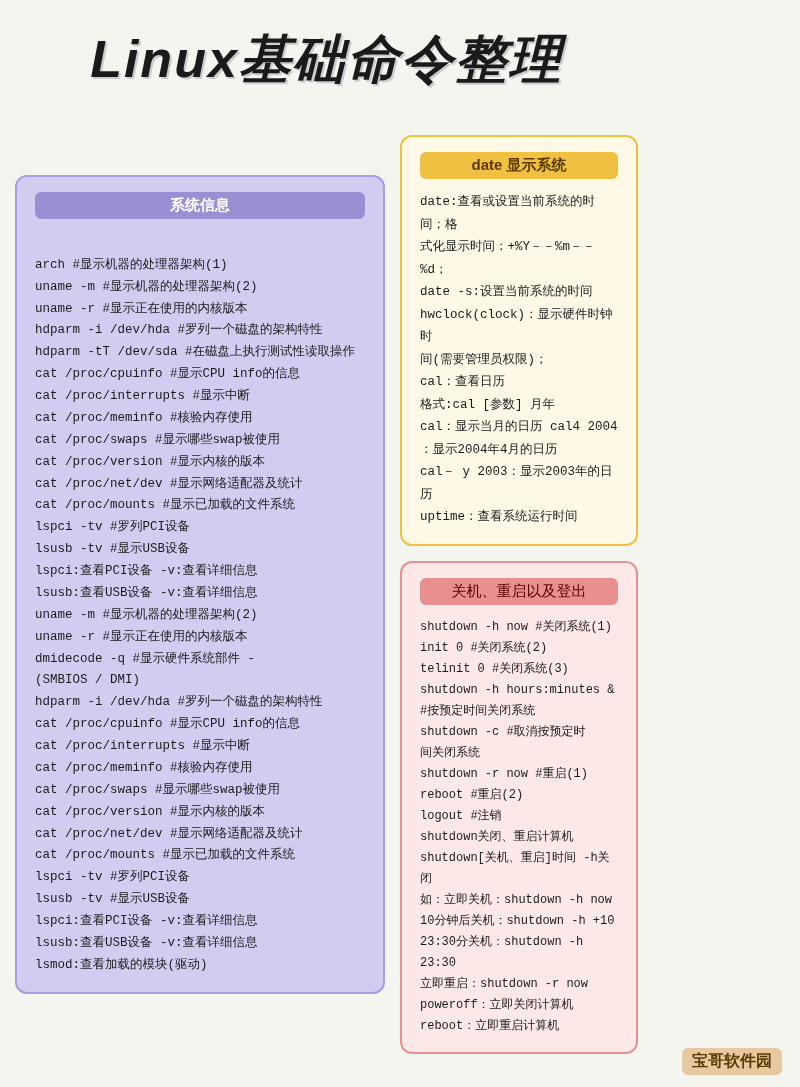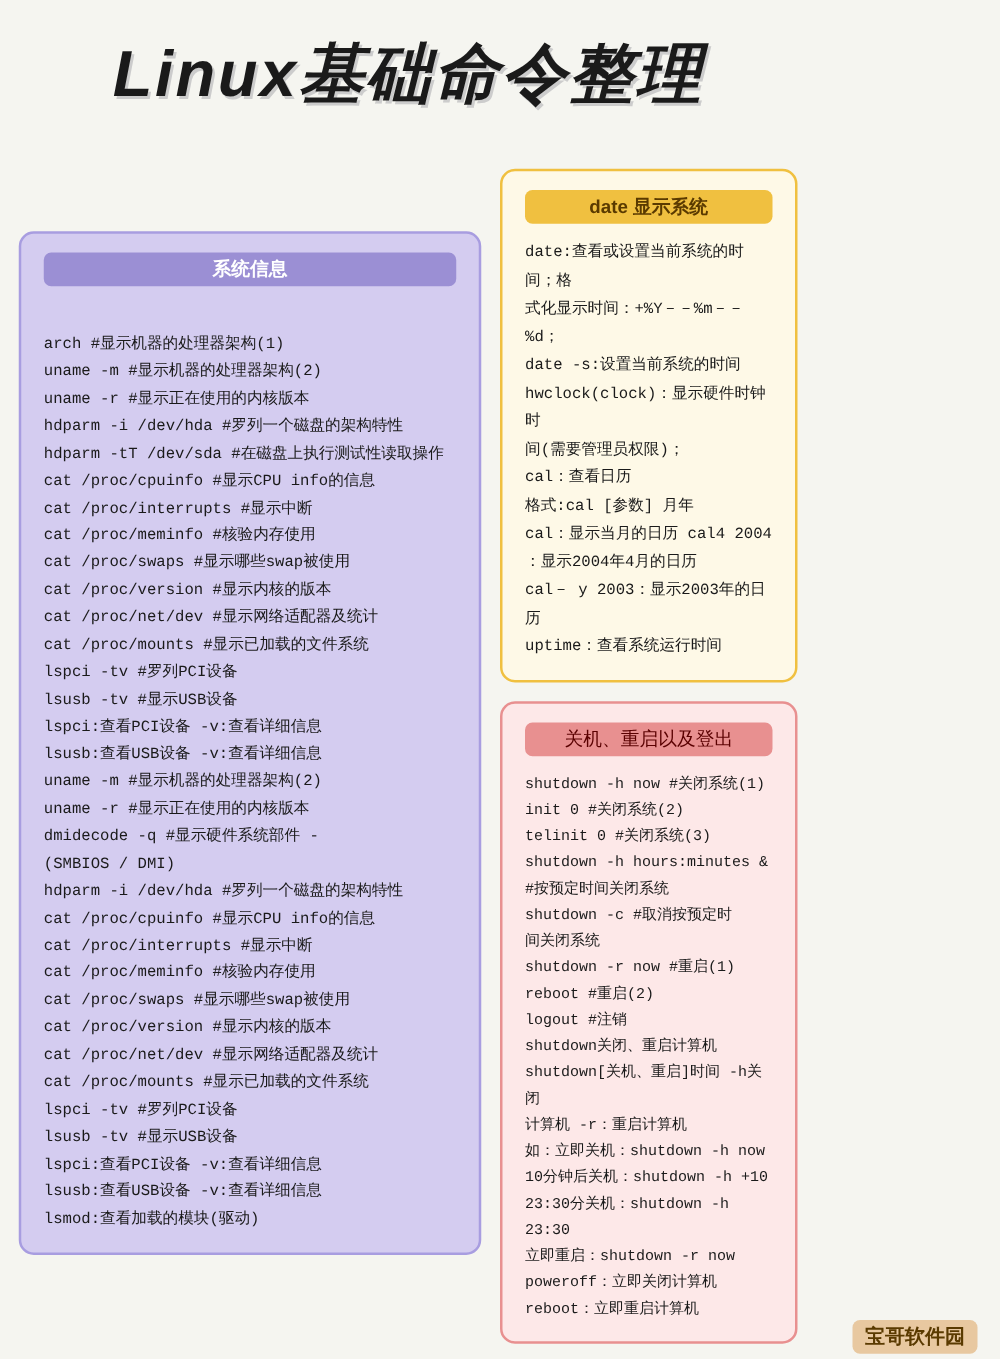--- a/index.html
+++ b/index.html
@@ -240,21 +240,20 @@
             <div>telinit 0           #关闭系统(3)</div>
             <div>shutdown -h hours:minutes &amp;</div>
             <div>  #按预定时间关闭系统</div>
             <div>shutdown -c         #取消按预定时</div>
             <div>间关闭系统</div>
             <div>shutdown -r now   #重启(1)</div>
             <div>reboot    #重启(2)</div>
             <div>logout    #注销</div>
             <div>shutdown关闭、重启计算机</div>
             <div>shutdown[关机、重启]时间  -h关闭</div>
-            <div>计算机    -r：重启计算机</div>
             <div>如：立即关机：shutdown -h now</div>
             <div>10分钟后关机：shutdown -h +10</div>
             <div>23:30分关机：shutdown -h 23:30</div>
             <div>立即重启：shutdown -r now</div>
             <div>poweroff：立即关闭计算机</div>
             <div>reboot：立即重启计算机</div>
           </div>
       </div>
 
     </div>

